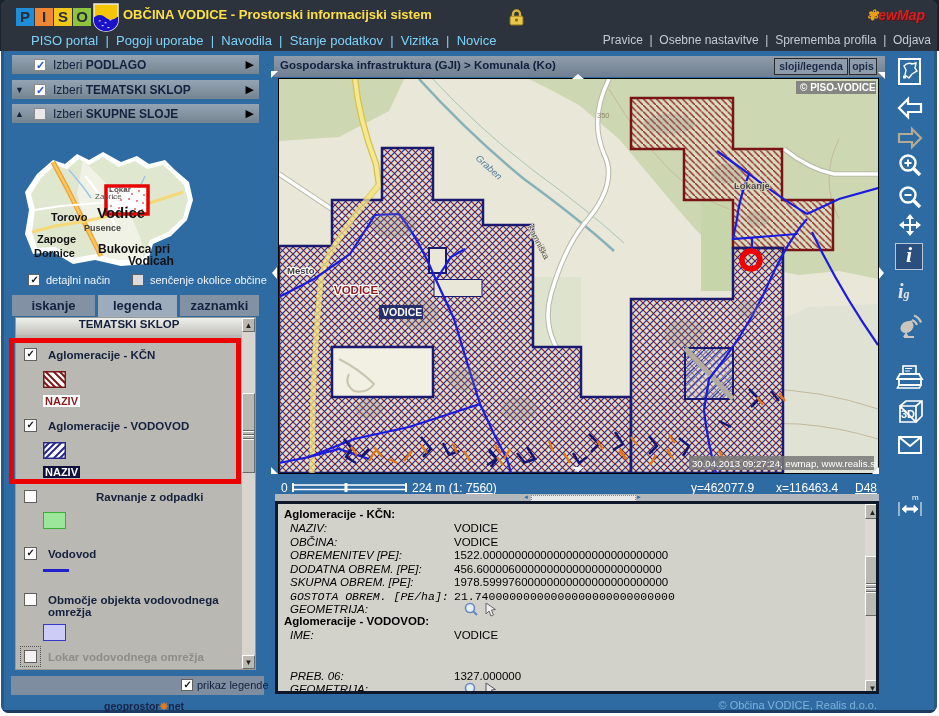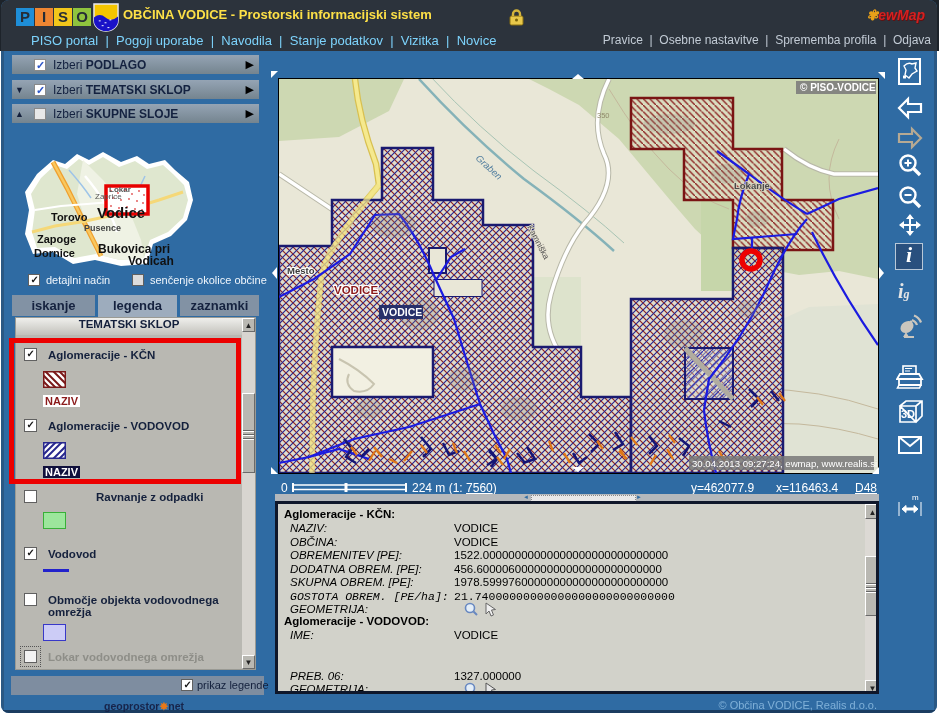--- a/index.html
+++ b/index.html
@@ -213,20 +213,25 @@
     <div class="sbtn" style="left:0;top:0;width:13px;height:14px;line-height:14px;">▲</div>
     <div class="sbtn" style="left:0;top:75px;width:13px;height:80px;">
       <div style="margin-top:36px;border-top:1px solid #666;border-bottom:1px solid #fff;"></div>
       <div style="margin-top:2px;border-top:1px solid #666;border-bottom:1px solid #fff;"></div>
       <div style="margin-top:2px;border-top:1px solid #666;border-bottom:1px solid #fff;"></div>
     </div>
     <div class="sbtn" style="left:0;bottom:0;width:13px;height:14px;line-height:14px;">▼</div>
   </div>
 </div>
 <div id="redbox"></div>
+<div id="mhdr">
+  <div class="t">Gospodarska infrastruktura (GJI) &gt; Komunala (Ko)</div>
+  <div class="mbtn" style="left:500px;width:72px;font-size:10.5px;">sloji/legenda</div>
+  <div class="mbtn" style="left:575px;width:26px;font-size:10.5px;">opis</div>
+</div>
 <div id="map">
 <svg width="599" height="394" viewBox="0 0 599 394" style="position:absolute;left:0;top:0;">
 <defs>
 <pattern id="xh" width="7" height="7" patternUnits="userSpaceOnUse">
   <rect width="7" height="7" fill="#d8d4c6" fill-opacity="0.55"></rect>
   <line x1="-0.5" y1="-0.5" x2="7.5" y2="7.5" stroke="#8b2020" stroke-width="1.15"></line>
   <line x1="-0.5" y1="7.5" x2="7.5" y2="-0.5" stroke="#252590" stroke-width="1.15"></line>
 </pattern>
 <pattern id="rh" width="6.5" height="6.5" patternUnits="userSpaceOnUse">
   <rect width="6.5" height="6.5" fill="#e5dfcc" fill-opacity="0.55"></rect>

